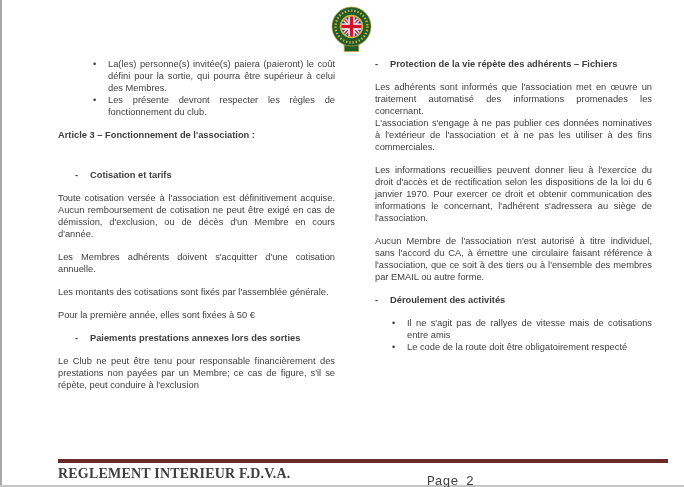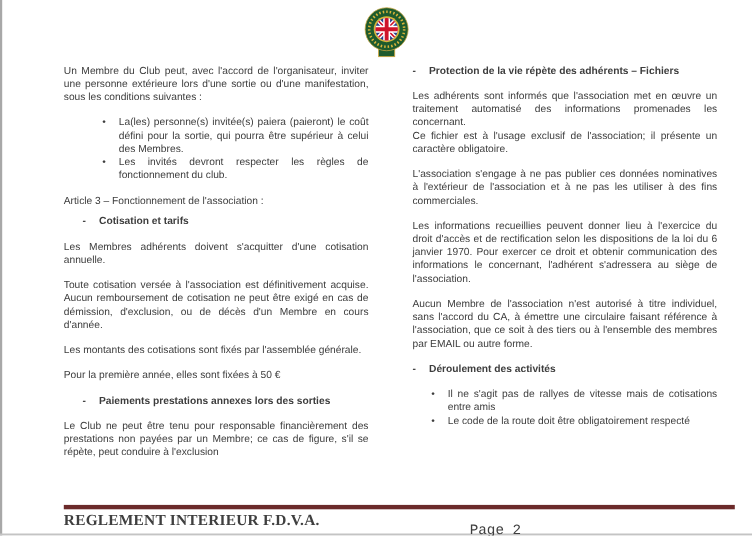--- a/index.html
+++ b/index.html
@@ -27,21 +27,21 @@
   .col {
     position: absolute; top: 58px;
     width: 277px;
     font-size: 9.3px;
     line-height: 12px;
   }
   .col-left  { left: 58px; }
   .col-right { left: 375px; }
   .para { text-align: justify; margin-bottom: 11px; }
   .para.tight { margin-bottom: 0; }
-  .heading { font-weight: normal; margin-bottom: 7px; }
+  .heading { font-weight: bold; margin-bottom: 28px; }
   .subhead { font-weight: bold; margin-bottom: 11px; display: flex; }
   .subhead .dash { flex: 0 0 15px; }
   .col-left .subhead { padding-left: 17px; }
   .bullets { margin-bottom: 11px; }
   .col-left  .bullets { padding-left: 35px; }
   .col-right .bullets { padding-left: 17px; }
   .bullet { display: flex; text-align: justify; }
   .bullet .marker { flex: 0 0 15px; }
   .footer-bar {
     position: absolute; left: 58px; top: 459px; width: 610px; height: 4px;
@@ -77,61 +77,59 @@
     <g clip-path="url(#flagclip)">
       <rect x="11" y="10" width="22" height="22" fill="#24408e"></rect>
       <path d="M11 10 L33 32 M33 10 L11 32" stroke-width="4" fill="none" stroke="#ffffff"></path>
       <path d="M11 10 L33 32 M33 10 L11 32" stroke-width="1.5" fill="none" stroke="#cf142b"></path>
       <path d="M22 10 L22 32 M11 21 L33 21" stroke-width="6.4" fill="none" stroke="#ffffff"></path>
       <path d="M22 10 L22 32 M11 21 L33 21" stroke-width="3.6" fill="none" stroke="#cf142b"></path>
     </g>
   </svg>
 
   <div class="col col-left">
-    <p class="para">Un Membre du Club peut, avec l'accord de l'organisateur, inviter une personne extérieure lors d'une sortie ou d'une manifestation, sous les conditions suivantes :</p>
 
     <div class="bullets">
       <div class="bullet">
         <span class="marker">•</span>
         <span>La(les) personne(s) invitée(s) paiera (paieront) le coût défini pour la sortie, qui pourra être supérieur à celui des Membres.</span>
       </div>
       <div class="bullet">
         <span class="marker">•</span>
-        <span>Les invités devront respecter les règles de fonctionnement du club.</span>
+        <span>Les présente devront respecter les règles de fonctionnement du club.</span>
       </div>
     </div>
 
     <p class="heading">Article 3 – Fonctionnement de l'association :</p>
 
     <div class="subhead">
       <span class="dash">-</span>
       <span>Cotisation et tarifs</span>
     </div>
 
+    <p class="para">Toute cotisation versée à l'association est définitivement acquise. Aucun remboursement de cotisation ne peut être exigé en cas de démission, d'exclusion, ou de décès d'un Membre en cours d'année.</p>
     <p class="para">Les Membres adhérents doivent s'acquitter d'une cotisation annuelle.</p>
-    <p class="para">Toute cotisation versée à l'association est définitivement acquise. Aucun remboursement de cotisation ne peut être exigé en cas de démission, d'exclusion, ou de décès d'un Membre en cours d'année.</p>
     <p class="para">Les montants des cotisations sont fixés par l'assemblée générale.</p>
     <p class="para">Pour la première année, elles sont fixées à 50 €</p>
 
     <div class="subhead">
       <span class="dash">-</span>
       <span>Paiements prestations annexes lors des sorties</span>
     </div>
 
     <p class="para">Le Club ne peut être tenu pour responsable financièrement des prestations non payées par un Membre; ce cas de figure, s'il se répète,  peut conduire à l'exclusion</p>
   </div>
 
   <div class="col col-right">
     <div class="subhead">
       <span class="dash">-</span>
       <span>Protection de la vie répète des adhérents – Fichiers</span>
     </div>
 
     <p class="para tight">Les adhérents sont informés que l'association met en œuvre un traitement automatisé des informations promenades les concernant.</p>
-    <p class="para">Ce fichier est à l'usage exclusif de l'association; il présente un caractère obligatoire.</p>
     <p class="para">L'association s'engage à ne pas publier ces données nominatives à l'extérieur de l'association et à ne pas les utiliser à des fins commerciales.</p>
     <p class="para">Les informations recueillies peuvent donner lieu à l'exercice du droit d'accès et de rectification selon les dispositions de la loi du 6 janvier 1970. Pour exercer ce droit et obtenir communication des informations le concernant, l'adhérent s'adressera au siège de l'association.</p>
     <p class="para">Aucun Membre de l'association n'est autorisé à titre individuel, sans l'accord du CA, à émettre une circulaire faisant référence à l'association, que ce soit à des tiers ou à l'ensemble des membres par EMAIL ou autre forme.</p>
 
     <div class="subhead">
       <span class="dash">-</span>
       <span>Déroulement des activités</span>
     </div>
 
 

